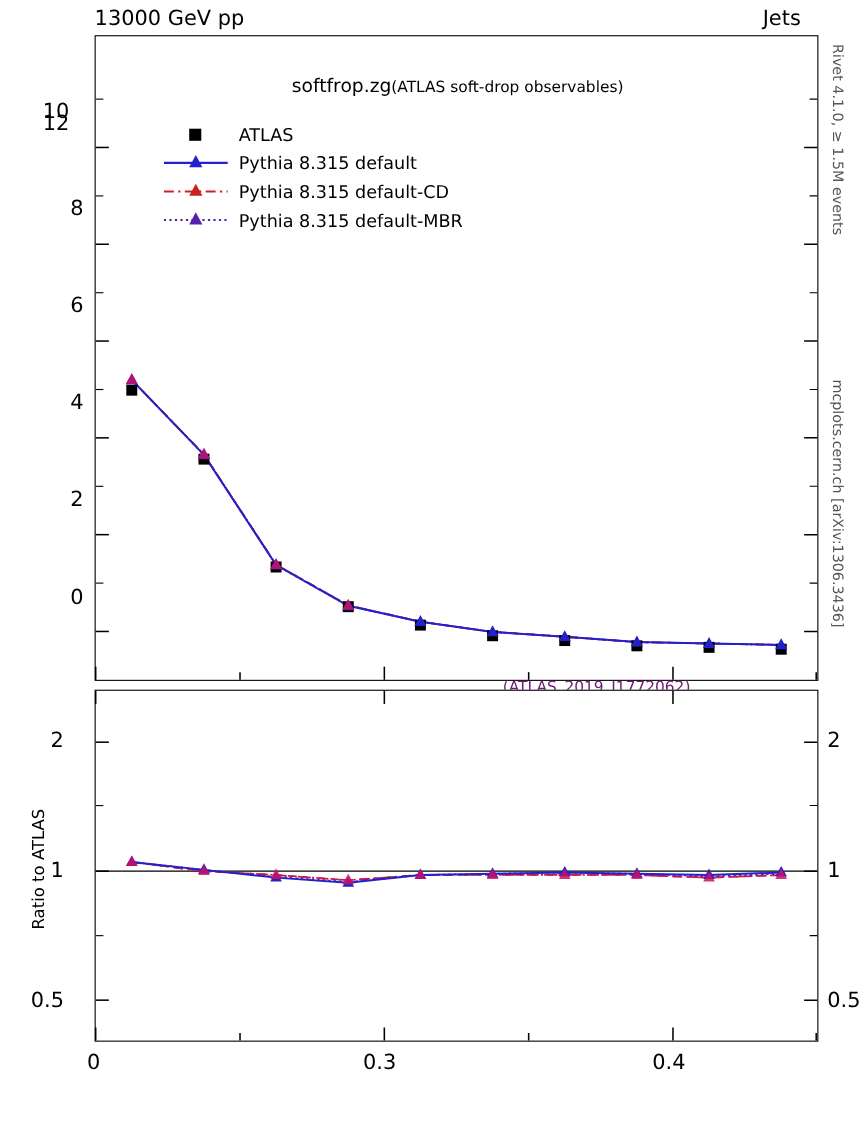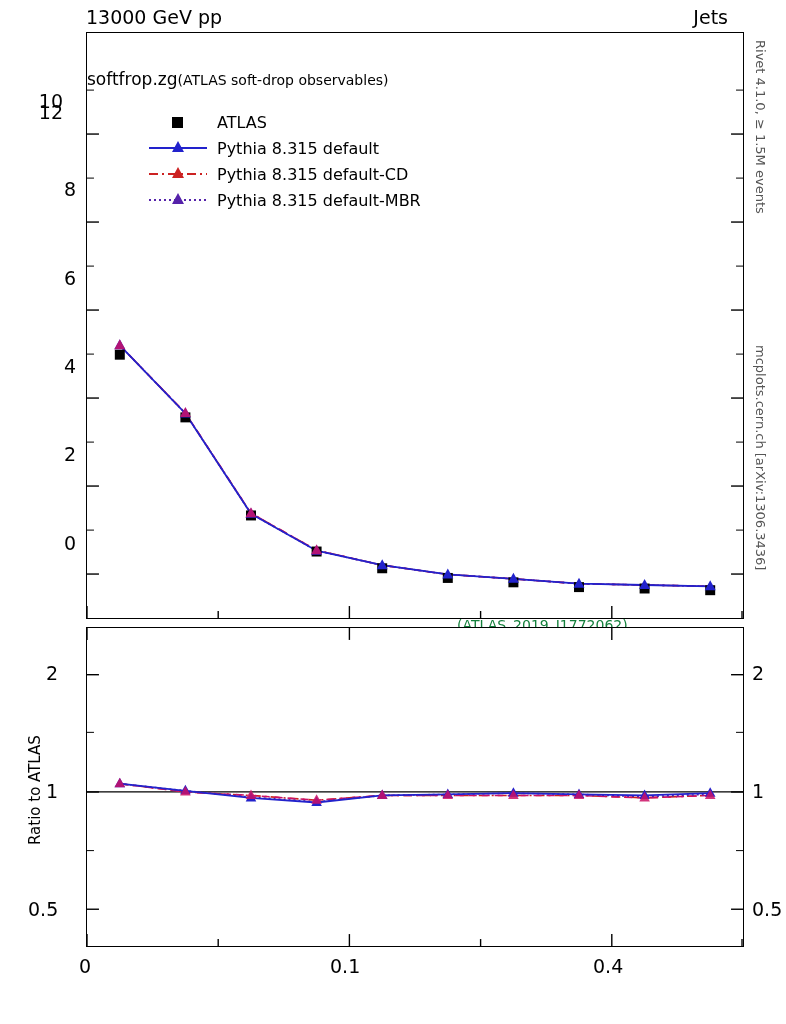--- a/index.html
+++ b/index.html
@@ -65,21 +65,21 @@
     left: 0; top: 0;
     width: 100%;
     height: 100%;
     overflow: visible;
   }
   .title {
     position: absolute;
     top: 36px;
     left: 0;
     width: 658px;
-    text-align: left;
+    text-align: center;
     font-size: 17px;
     white-space: nowrap;
   }
   .title .small { font-size: 14px; }
 
   
   #legend {
     position: absolute;
     left: 60px;
     top: 76px;
@@ -101,21 +101,21 @@
   
   .tick-lbl {
     position: absolute;
     font-size: 19px;
     white-space: nowrap;
   }
   .ylab-main { text-align: right; width: 40px; }
   .watermark {
     position: absolute;
     font-size: 14px;
-    color: #15803d;
+    color: #701a75;
     white-space: nowrap;
   }
   #ratio-ylabel {
     position: absolute;
     font-size: 15px;
     color: #000;
     white-space: nowrap;
     transform-origin: 0 0;
     transform: rotate(-90deg);
   }
@@ -331,16 +331,16 @@
   <div class="tick-lbl" style="left:46px; top:780px;">1</div>
   <div class="tick-lbl" style="left:28px; top:898px;">0.5</div>
 
   <div class="tick-lbl" style="left:752px; top:662px;">2</div>
   <div class="tick-lbl" style="left:752px; top:780px;">1</div>
   <div class="tick-lbl" style="left:752px; top:898px;">0.5</div>
 
   <div id="ratio-ylabel" style="left:26px; top:845px;">Ratio to ATLAS</div>
 
   <div class="tick-lbl" style="left:79px; top:955px;">0</div>
-  <div class="tick-lbl" style="left:330px; top:955px;">0.1</div>
+  <div class="tick-lbl" style="left:330px; top:955px;">0.3</div>
   <div class="tick-lbl" style="left:593px; top:955px;">0.4</div>
 
 </div>
 
 </body></html>

